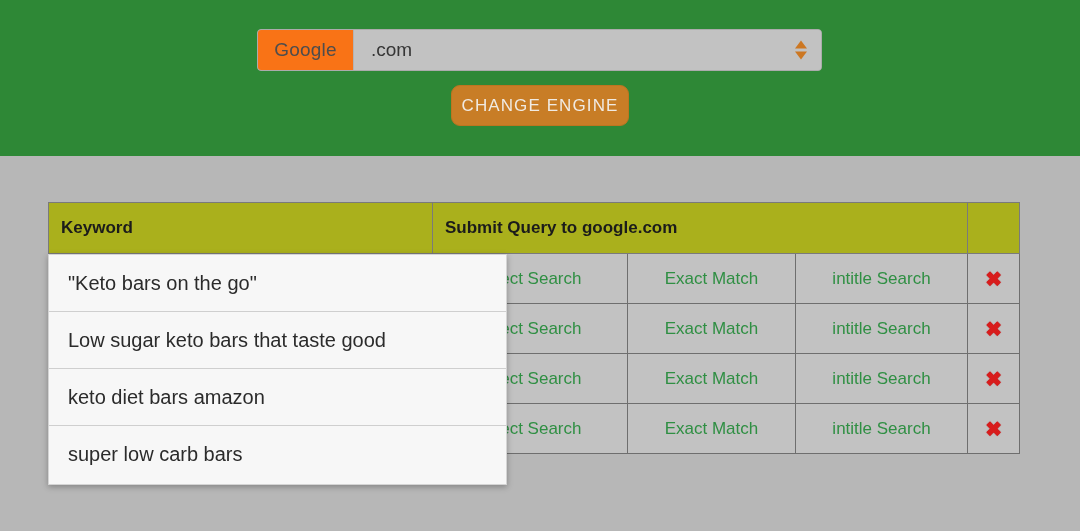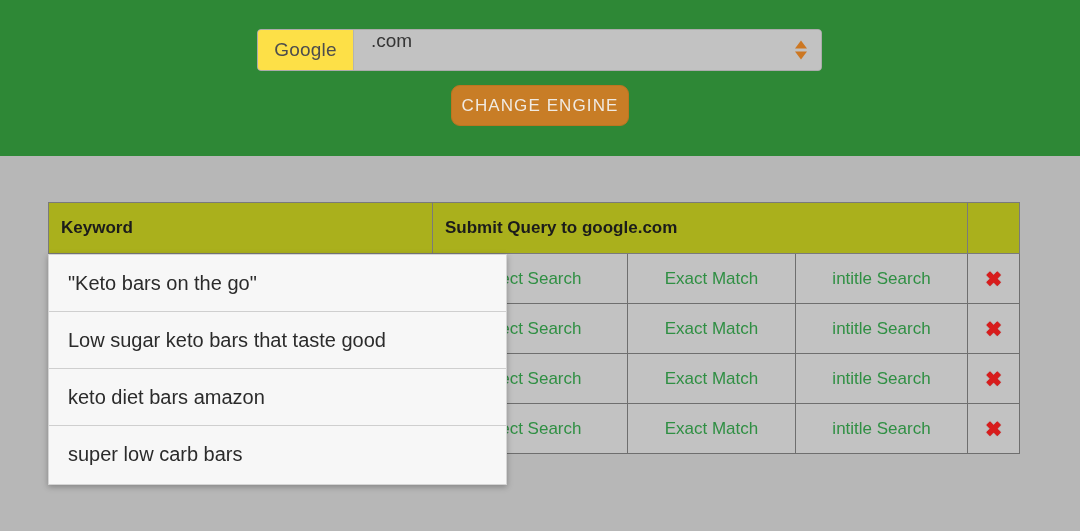--- a/index.html
+++ b/index.html
@@ -37,30 +37,31 @@
     display: flex;
     align-items: stretch;
     overflow: hidden;
   }
 
   .engine-prefix {
     width: 95px;
     display: flex;
     align-items: center;
     justify-content: center;
-    background: #fde047;
+    background: #f97316;
     color: #4d4d4d;
     font-size: 19px;
     letter-spacing: .2px;
   }
 
   .engine-value-area {
     flex: 1;
     position: relative;
     display: flex;
+    align-items: center;
     background: #c2c2c2;
     border-left: 1px solid #b3b3b3;
   }
 
   .engine-value {
     padding-left: 17px;
     color: #353535;
     font-size: 19px;
   }
 

